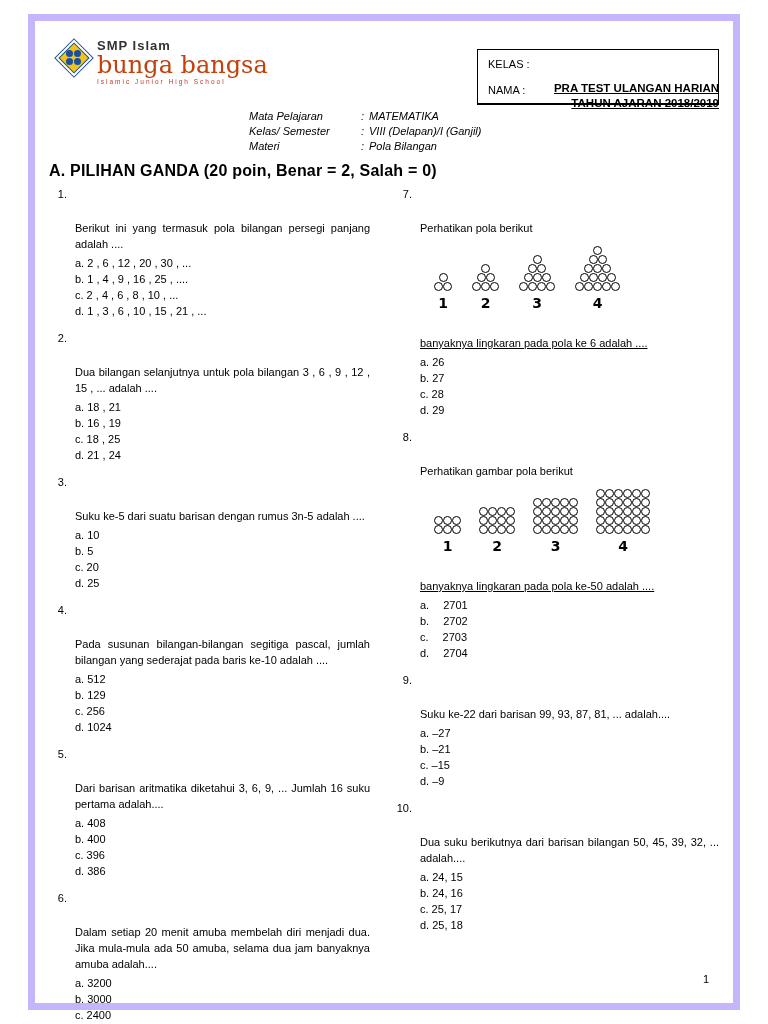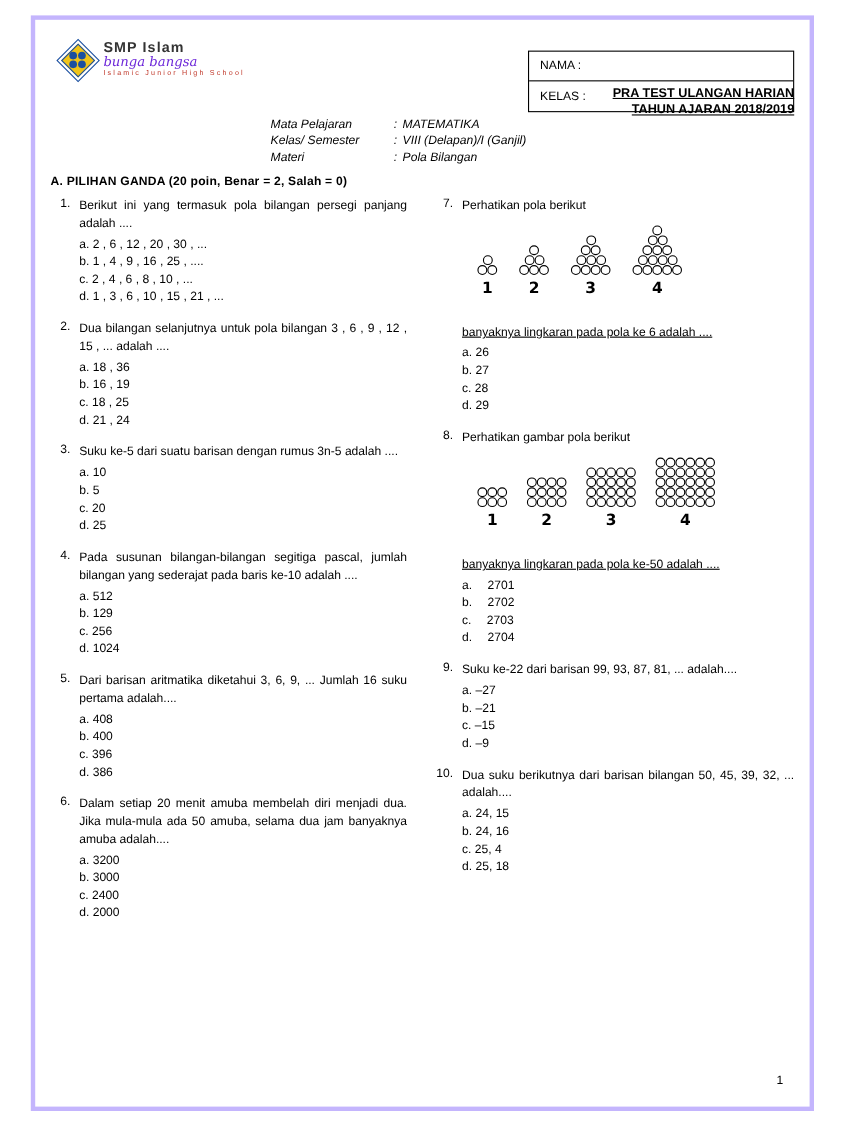--- a/index.html
+++ b/index.html
@@ -14,21 +14,21 @@
     color: #000000;
     position: relative;
     overflow: hidden;
   }
   .page {
     position: absolute;
     left: 28px;
     top: 14px;
     width: 712px;
     height: 996px;
-    border: 4px solid #c4b5fd;
+    border: 7px solid #c4b5fd;
     box-sizing: border-box;
     padding-left: 27px;
   }
   .inner {
     position: absolute;
     left: 14px;
     top: 14px;
     right: 14px;
     bottom: 14px;
   }
@@ -91,23 +91,22 @@
   }
   .logo-smp {
     font-size: 13px;
     letter-spacing: 1px;
     color: #333;
     font-weight: bold;
     white-space: nowrap;
   }
   .logo-script {
     font-family: "DejaVu Serif", serif;
-    font-style: italic;
-    font-size: 12px;
-    color: #6d28d9;
+    font-size: 24px;
+    color: #c2410c;
     margin-top: 1px;
     white-space: nowrap;
   }
   .logo-sub {
     font-size: 6.5px;
     color: #c0392b;
     letter-spacing: 2px;
     margin-top: 2px;
     white-space: nowrap;
   }
@@ -154,21 +153,21 @@
   }
   .meta .mrow {
     display: flex;
     font-style: italic;
   }
   .meta .mlabel { width: 112px; }
   .meta .mcolon { width: 8px; }
 
   .section-head {
     margin-top: 8px;
-    font-size: 11px;
+    font-size: 16px;
     font-weight: bold;
     letter-spacing: .2px;
   }
 
   
   .cols {
     display: flex;
     margin-top: 8px;
     font-size: 11px;
   }
@@ -189,20 +188,21 @@
     text-align: right;
     padding-right: 8px;
     box-sizing: border-box;
   }
   .qbody {
     flex: 1;
   }
   .qtext {
     line-height: 16px;
     text-align: justify;
+    margin-top: 32px;
   }
   .opts {
     margin-top: 3px;
     line-height: 16px;
   }
   .opt { white-space: pre; }
   .opts.wide .opt { padding-left: 0; }
 
   .figcap {
     margin-top: 24px;
@@ -288,25 +288,25 @@
             </div>
         </div>
         <div class="logo-text">
           <div class="logo-smp">SMP Islam</div>
           <div class="logo-script">bunga bangsa</div>
           <div class="logo-sub">Islamic Junior High School</div>
         </div>
       </div>
 
       <div class="idbox">
+        <div class="row">
+          <span>KELAS :</span>
+        </div>
         <div class="row first">
           <span>NAMA :</span>
-        </div>
-        <div class="row">
-          <span>KELAS :</span>
         </div>
       </div>
 
       <div class="title-block">
         <div class="t1">PRA TEST ULANGAN HARIAN</div>
         <div class="t2">TAHUN AJARAN 2018/2019</div>
       </div>
     </div>
 
     <div class="meta">
@@ -344,21 +344,21 @@
               <div class="opt">d. 1 , 3 , 6 , 10 , 15 , 21 , ...</div>
             </div>
           </div>
         </div>
 
         <div class="q">
           <div class="qnum">2.</div>
           <div class="qbody">
             <div class="qtext">Dua bilangan selanjutnya untuk pola bilangan 3 , 6 , 9 , 12 , 15 , ... adalah ....</div>
             <div class="opts">
-              <div class="opt">a. 18 , 36</div>
+              <div class="opt">a. 18 , 21</div>
               <div class="opt">b. 16 , 19</div>
               <div class="opt">c. 18 , 25</div>
               <div class="opt">d. 21 , 24</div>
             </div>
           </div>
         </div>
 
         <div class="q">
           <div class="qnum">3.</div>
           <div class="qbody">
@@ -658,21 +658,21 @@
           </div>
         </div>
 
         <div class="q">
           <div class="qnum">10.</div>
           <div class="qbody">
             <div class="qtext">Dua suku berikutnya dari barisan bilangan 50, 45, 39, 32, ... adalah....</div>
             <div class="opts">
               <div class="opt">a. 24, 15</div>
               <div class="opt">b. 24, 16</div>
-              <div class="opt">c. 25, 4</div>
+              <div class="opt">c. 25, 17</div>
               <div class="opt">d. 25, 18</div>
             </div>
           </div>
         </div>
 
       </div>
     </div>
 
     <div class="pagenum">1</div>
   </div>

